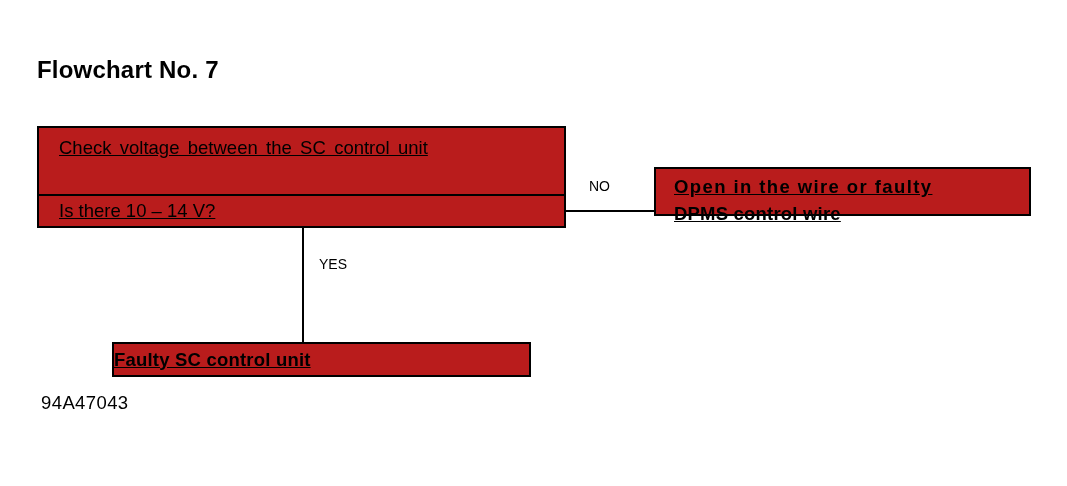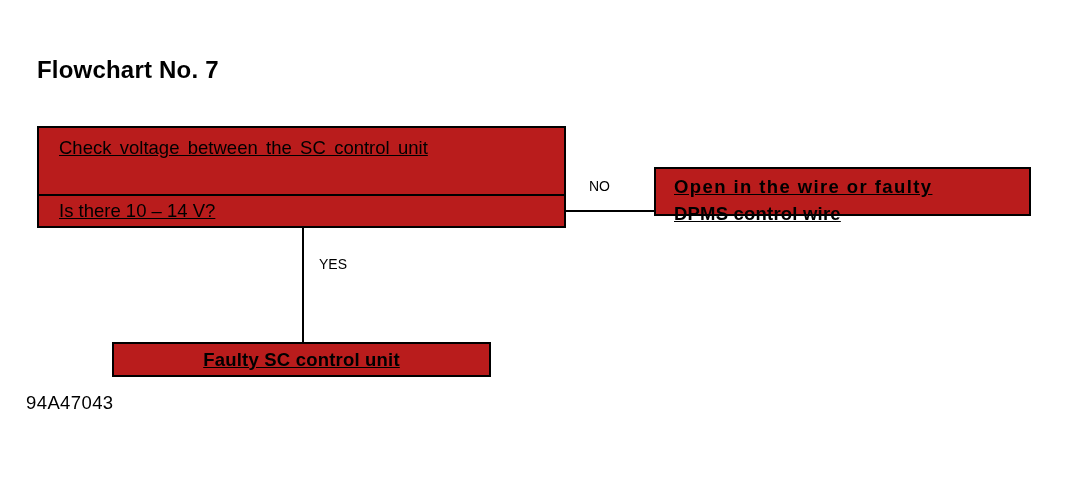--- a/index.html
+++ b/index.html
@@ -97,25 +97,25 @@
     letter-spacing: 1.4px;
   }
   #no-result-box .line-2 {
     letter-spacing: 0.2px;
   }
 
   
   #yes-result-box {
     left: 112px;
     top: 342px;
-    width: 379px;
+    width: 419px;
     height: 35px;
     display: flex;
     align-items: center;
-    justify-content: center;
+    justify-content: flex-start;
   }
   #yes-result-box .line {
     font-size: 18.5px;
     font-weight: bold;
     letter-spacing: 0.2px;
     white-space: nowrap;
   }
 
   
   .connector-h {
@@ -151,21 +151,21 @@
   }
   #label-yes {
     left: 319px;
     top: 248px;
     margin-top: 8px;
   }
 
   
   #figure-id {
     position: absolute;
-    left: 26px;
+    left: 41px;
     top: 392px;
     font-size: 18.5px;
     letter-spacing: 0.4px;
     white-space: nowrap;
   }
 </style>
 </head>
 <body>
 
 <div id="canvas">

